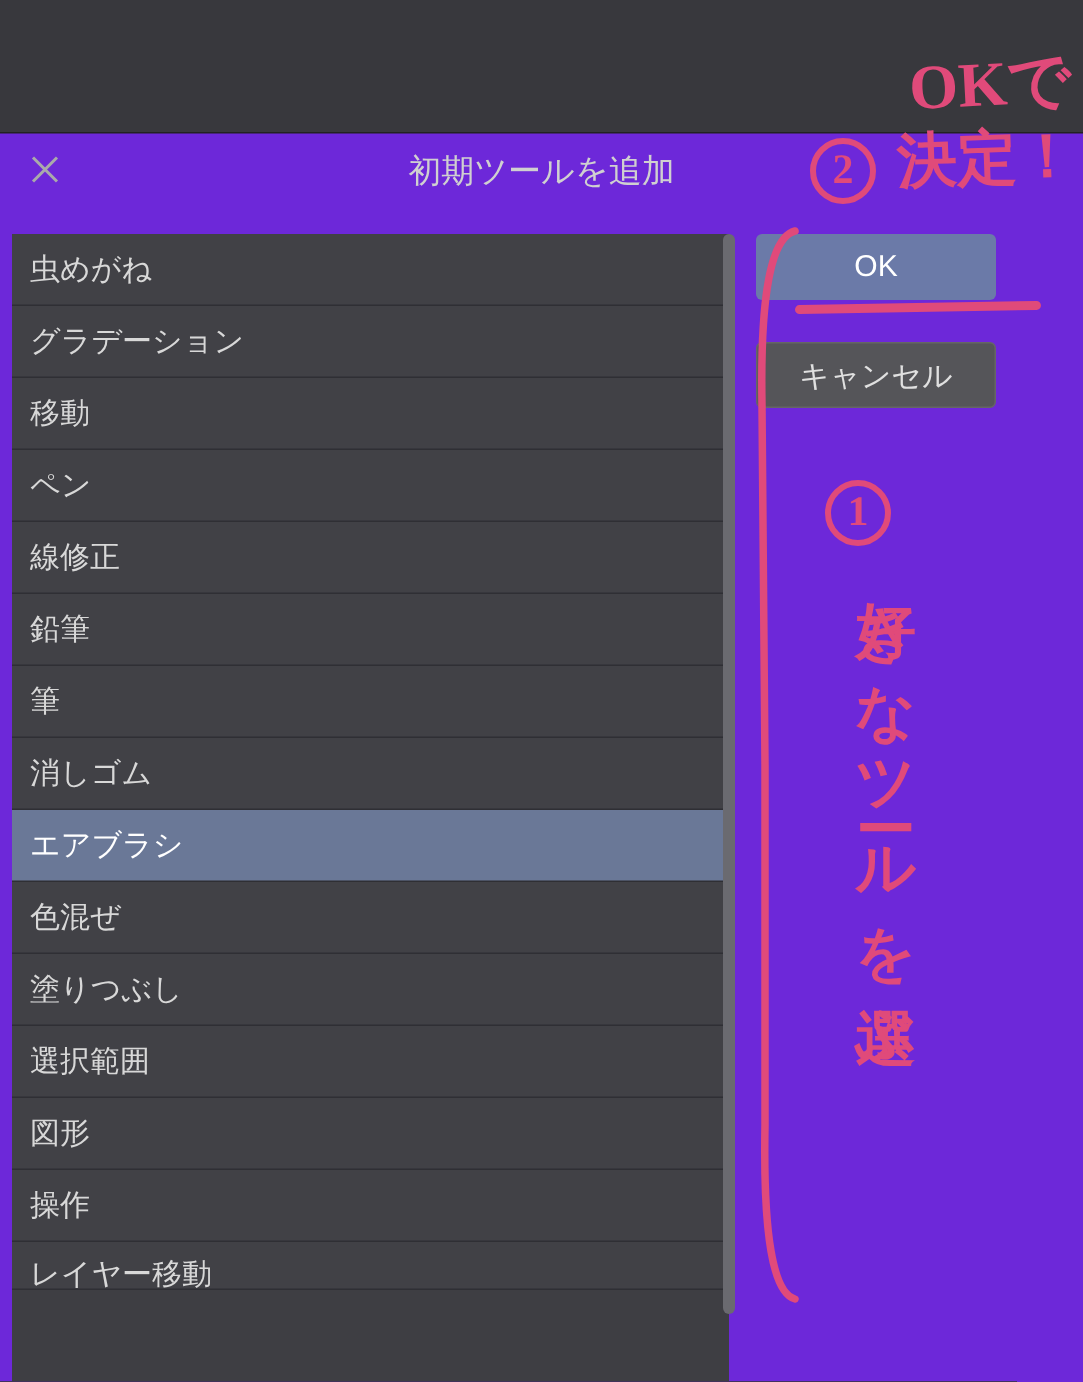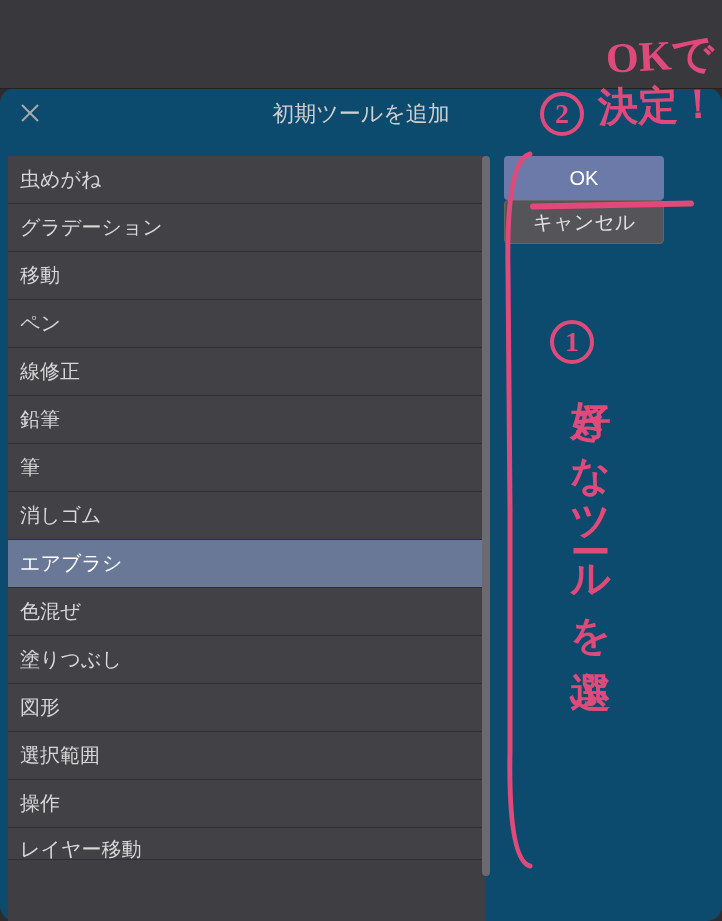--- a/index.html
+++ b/index.html
@@ -14,22 +14,21 @@
     .top-bar {
       height: 88px;
       background: #38383d;
     }
     .dialog {
       position: absolute;
       top: 88px;
       left: 0;
       right: 0;
       bottom: 0;
-      background: #0c4a6e;
-      border-radius: 15px;
+      background: #6d28d9;
     }
     .dialog-header {
       height: 50px;
       display: flex;
       align-items: center;
       position: relative;
       border-top: 1px solid #222;
     }
     .close-btn {
       position: absolute;
@@ -115,20 +114,21 @@
       border: none;
     }
     .btn-primary {
       background: #6b7aa8;
       color: #fff;
     }
     .btn-secondary {
       background: #555559;
       color: #e0e0e0;
       border: 1px solid #666;
+      margin-top: 28px;
     }
     
     .annotation {
       position: absolute;
       color: #e04a7a;
       font-weight: bold;
       pointer-events: none;
       z-index: 100;
     }
     .ann-ok {
@@ -244,24 +244,24 @@
           <div class="list-item selected">
             <span>エアブラシ</span>
           </div>
           <div class="list-item">
             <span>色混ぜ</span>
           </div>
           <div class="list-item">
             <span>塗りつぶし</span>
           </div>
           <div class="list-item">
+            <span>選択範囲</span>
+          </div>
+          <div class="list-item">
             <span>図形</span>
-          </div>
-          <div class="list-item">
-            <span>選択範囲</span>
           </div>
           <div class="list-item">
             <span>操作</span>
           </div>
           <div class="list-item partial">
             <span>レイヤー移動</span>
           </div>
         </div>
       <div class="scrollbar-fake"></div>
     </div>

